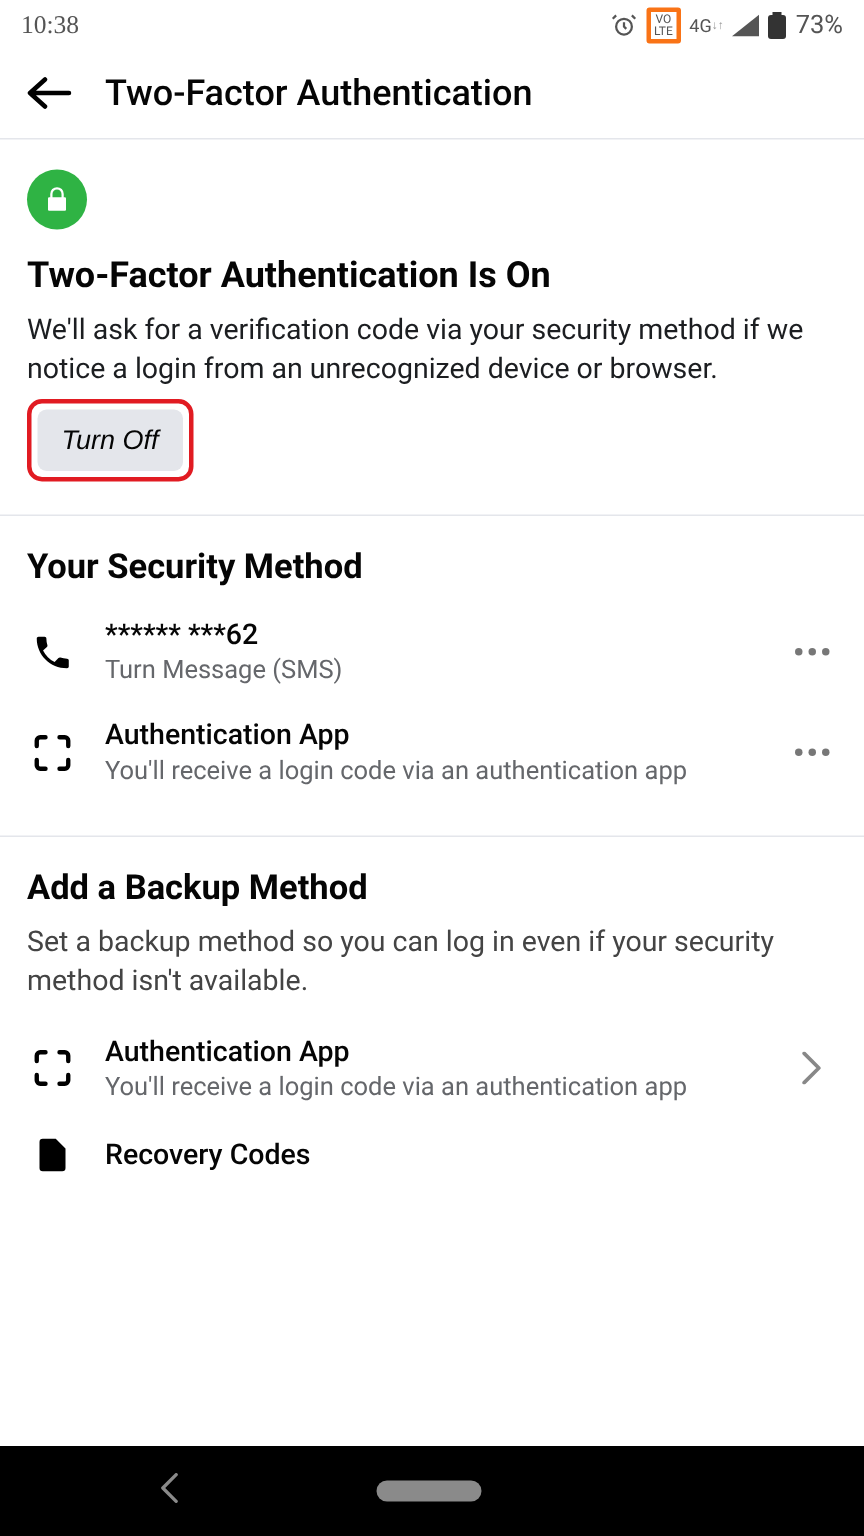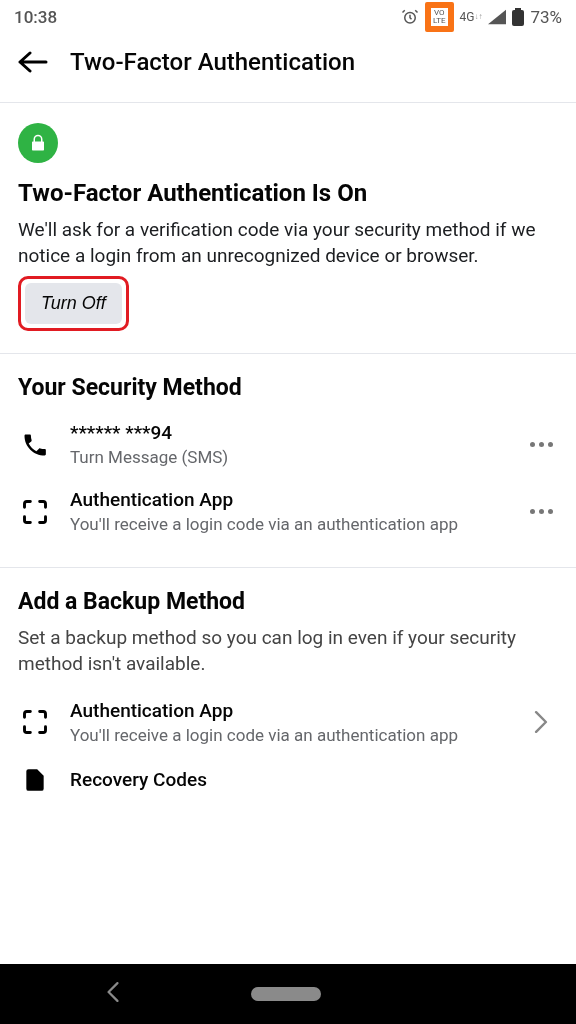--- a/index.html
+++ b/index.html
@@ -14,28 +14,28 @@
   }
   .status-bar {
     height: 34px;
     display: flex;
     align-items: center;
     justify-content: space-between;
     padding: 0 14px;
     font-size: 17px;
     color: #555;
   }
-  .status-left { font-weight: 500; }
+  .status-left { font-weight: 500; font-family: Liberation Serif, serif; }
   .status-right { display: flex; align-items: center; gap: 6px; }
   .status-right svg { display: block; }
 
   .app-header {
     display: flex;
     align-items: center;
-    padding: 14px 18px 26px 18px;
+    padding: 14px 18px 16px 18px;
     border-bottom: 1px solid #e4e6eb;
     gap: 22px;
   }
   .app-header .title { font-size: 24px; font-weight: 500; color: #050505; }
 
   .content { padding: 0 0 0 0; }
 
   .section {
     padding: 20px 18px 22px 18px;
     border-bottom: 1px solid #e4e6eb;
@@ -95,21 +95,21 @@
     align-items: center;
     justify-content: space-around;
     padding: 0 40px;
   }
   .nav-pill {
     width: 70px; height: 14px; border-radius: 8px; background: #8a8a8a;
   }
   .nav-right { width: 20px; }
 
   .volte-box {
-    border: 6px solid #f97316; font-size: 8px; line-height:1; padding:1px 2px;
+    border: 3px solid #f97316; font-size: 8px; line-height:1; padding:1px 2px;
     display:flex; flex-direction:column; align-items:center; border-radius:2px;
   }
   .fourg { font-size: 12px; display:flex; flex-direction:row; align-items:center; line-height:0.9;}
   .fourg .arrows { font-size:8px; color:#999; }
 </style>
 </head>
 <body>
 
 <div class="status-bar">
   <div class="status-left">10:38</div>
@@ -163,21 +163,21 @@
   <div class="section">
     <div class="h2">Your Security Method</div>
 
     <div class="method-row">
       <div class="method-icon">
         <svg width="28" height="28" viewBox="0 0 24 24" fill="#000">
             <path d="M6.6 10.8c1.4 2.8 3.8 5.2 6.6 6.6l2.2-2.2c.3-.3.7-.4 1.1-.3 1.2.4 2.5.6 3.8.6.6 0 1 .5 1 1V20c0 .6-.5 1-1 1C10.6 21 3 13.4 3 4c0-.6.5-1 1-1h3.5c.6 0 1 .5 1 1 0 1.3.2 2.6.6 3.8.1.4 0 .8-.3 1.1L6.6 10.8z"></path>
           </svg>
       </div>
       <div class="method-body">
-        <div class="method-title">****** ***94</div>
+        <div class="method-title">****** ***62</div>
         <div class="method-sub">Turn Message (SMS)</div>
       </div>
       <div class="method-action">
         <div class="dots">
             <span></span>
             <span></span>
             <span></span>
           </div>
       </div>
     </div>

